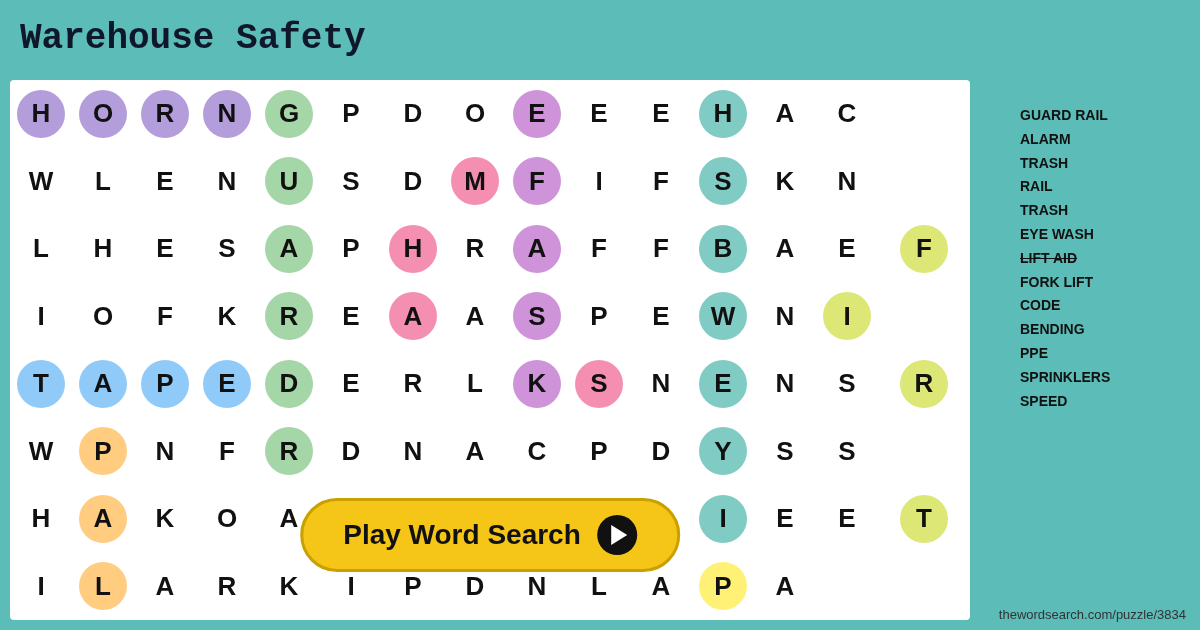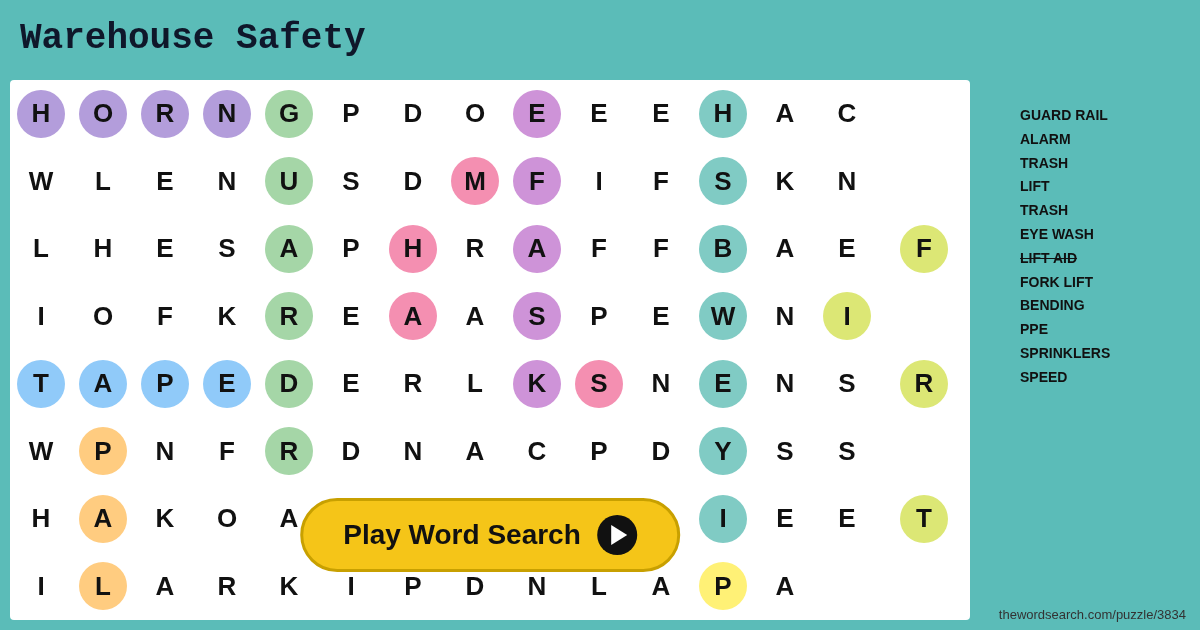--- a/index.html
+++ b/index.html
@@ -288,24 +288,25 @@
   <div id="play-button">
     <span>Play Word Search</span>
     <div class="play-icon"></div>
   </div>
 </div>
 
 <div id="word-list">
   <div>GUARD RAIL</div>
   <div>ALARM</div>
   <div>TRASH</div>
-  <div>LIFT</div>
+  <div>RAIL</div>
   <div>TRASH</div>
   <div>EYE WASH</div>
   <div style="font-weight:bold; text-decoration:line-through;">LIFT AID</div>
   <div>FORK LIFT</div>
+  <div>CODE</div>
   <div>BENDING</div>
   <div>PPE</div>
   <div>SPRINKLERS</div>
   <div>SPEED</div>
 </div>
 
 <div id="attribution">thewordsearch.com/puzzle/3834</div>
 
 </body></html>

